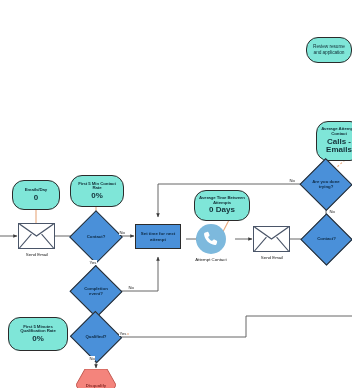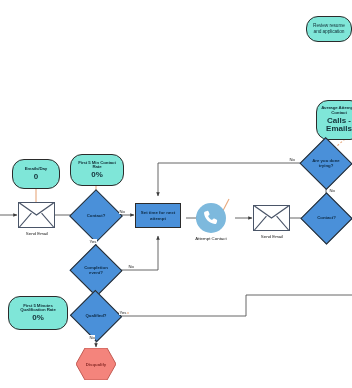--- a/index.html
+++ b/index.html
@@ -1,17 +1,17 @@
 <!DOCTYPE html>
 <html><head>
 <meta charset="utf-8">
 <style>
   html,body{margin:0;padding:0;background:#ffffff;}
   body{width:352px;height:388px;overflow:hidden;font-family:"Liberation Sans",sans-serif;}
-  #canvas{position:relative;width:352px;height:328px;background:#ffffff;}
+  #canvas{position:relative;width:352px;height:328px;background:#ffffff;margin-top:21px;}
 
   .node{position:absolute;box-sizing:border-box;}
 
   
   .metric{
     background:#7fe6d8;border:1px solid #2b2b2b;border-radius:12px;
     display:flex;flex-direction:column;align-items:center;justify-content:center;
     text-align:center;color:#14323a;line-height:1.05;padding:2px 3px;
   }
   .metric .m-label{font-size:4.4px;font-weight:bold;letter-spacing:-0.1px;}
@@ -124,20 +124,24 @@
   <div class="node metric" style="left:12px;top:159px;width:48px;height:30px;">
     <div class="m-label">Emails/Day</div>
     <div class="m-value">0</div>
   </div>
 
   <div class="node metric" style="left:70px;top:154px;width:54px;height:32px;">
     <div class="m-label">First 5 Min Contact Rate</div>
     <div class="m-value">0%</div>
   </div>
 
+  <div class="node metric" style="left:194px;top:169px;width:56px;height:31px;">
+    <div class="m-label">Average Time Between Attempts</div>
+    <div class="m-value">0 Days</div>
+  </div>
 
   <div class="node metric" style="left:8px;top:296px;width:60px;height:34px;">
     <div class="m-label">First 5 Minutes Qualification Rate</div>
     <div class="m-value">0%</div>
   </div>
 
   <div class="node envelope" style="left:18px;top:202px;width:37px;height:26px;">
     <svg viewBox="0 0 37 26" xmlns="http://www.w3.org/2000/svg">
       <path d="M0,0 L18.5,13 L37,0" fill="none" stroke="#4a5568" stroke-width="1.4"></path>
       <path d="M0,26 L13,11 M37,26 L24,11" fill="none" stroke="#4a5568" stroke-width="1.2"></path>

